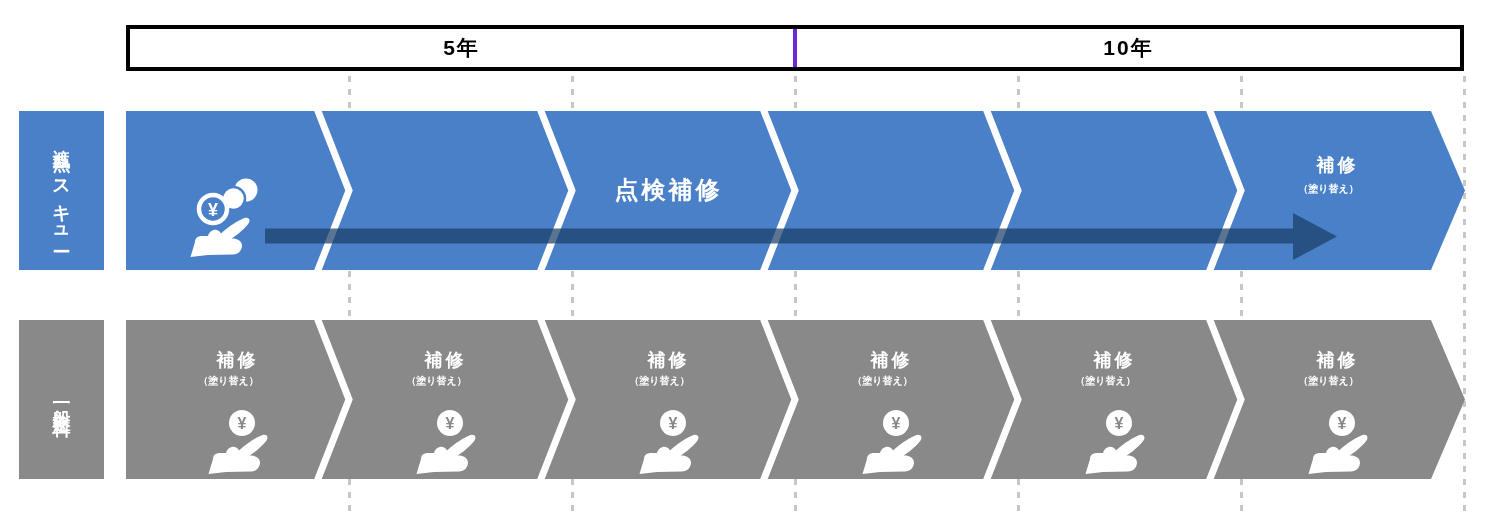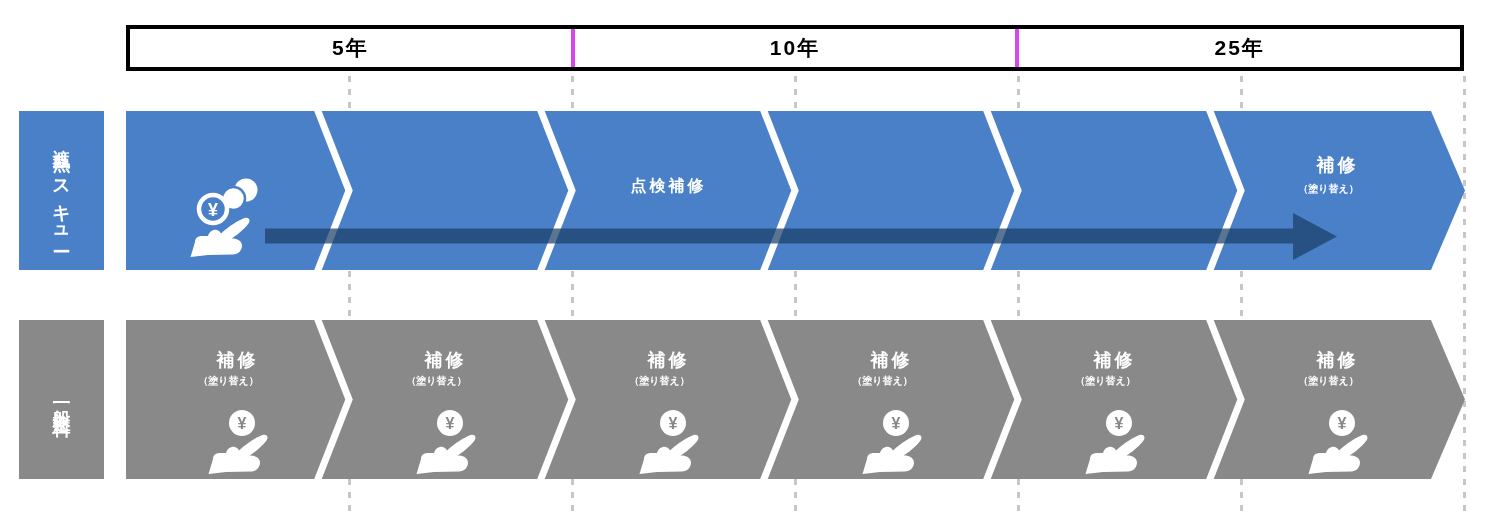--- a/index.html
+++ b/index.html
@@ -8,21 +8,21 @@
     font-family:"Liberation Sans","DejaVu Sans",sans-serif;
   }
   
   .year-scale{
     position:absolute;left:126px;top:25px;width:1338px;height:46px;
     display:flex;box-sizing:border-box;border:4px solid #000;background:#fff;
   }
   .year-cell{
     flex:1;display:flex;align-items:center;justify-content:center;
     font-size:21px;font-weight:bold;color:#000;letter-spacing:2px;
-    border-left:4px solid #d946ef;box-sizing:border-box;
+    border-left:4px solid #6d28d9;box-sizing:border-box;
   }
   .year-cell:first-child{border-left:none;}
   
   .dash{
     position:absolute;top:76px;width:3px;height:436px;z-index:0;
     background:repeating-linear-gradient(to bottom,#c7c7c7 0 6px,transparent 6px 13px);
   }
   
   .row-label{
     position:absolute;left:19px;width:85px;height:159px;z-index:2;
@@ -48,42 +48,41 @@
     position:absolute;left:0;right:0;
     font-size:18px;font-weight:bold;letter-spacing:3px;line-height:1;
   }
   .seg.shift .seg-title,.seg.shift .seg-sub,.seg.shift .seg-icon{transform:translateX(-15px);}
   .seg-sub{
     position:absolute;left:0;right:18px;
     font-size:10px;font-weight:bold;letter-spacing:0px;line-height:1;
   }
   .inspect-label{
     position:absolute;left:0;right:0;top:67px;
-    font-size:16px;font-weight:bold;letter-spacing:3px;line-height:1;color:#fff;
+    font-size:24px;font-weight:bold;letter-spacing:3px;line-height:1;color:#fff;
     transform:translateX(-15px);
   }
   .seg-icon{position:absolute;left:50%;margin-left:-32px;top:90px;width:64px;height:66px;}
   .blue-icon{position:absolute;left:56px;top:66px;width:80px;height:84px;}
 </style>
 </head>
 <body>
 
 <div class="canvas">
 
   <div class="dash" style="left:348px"></div>
   <div class="dash" style="left:571px"></div>
   <div class="dash" style="left:794px"></div>
   <div class="dash" style="left:1017px"></div>
   <div class="dash" style="left:1240px"></div>
   <div class="dash" style="left:1463px"></div>
 
   <div class="year-scale">
     <div class="year-cell">5年</div>
     <div class="year-cell">10年</div>
-    <div class="year-cell">25年</div>
   </div>
 
   <div class="row-label blue">遮熱レスキュー</div>
   <div class="row-label gray">一般塗料</div>
 
   <div class="row blue">
     <svg class="shape" viewBox="0 0 1339 159">
       <polygon points="0,0 1305,0 1339,79.5 1305,159 0,159" fill="#4a80c8"></polygon>
       <path d="M190,-5 L223,79.5 L190,164" stroke="#fff" stroke-width="7" fill="none"></path>
       <path d="M413,-5 L446,79.5 L413,164" stroke="#fff" stroke-width="7" fill="none"></path>

